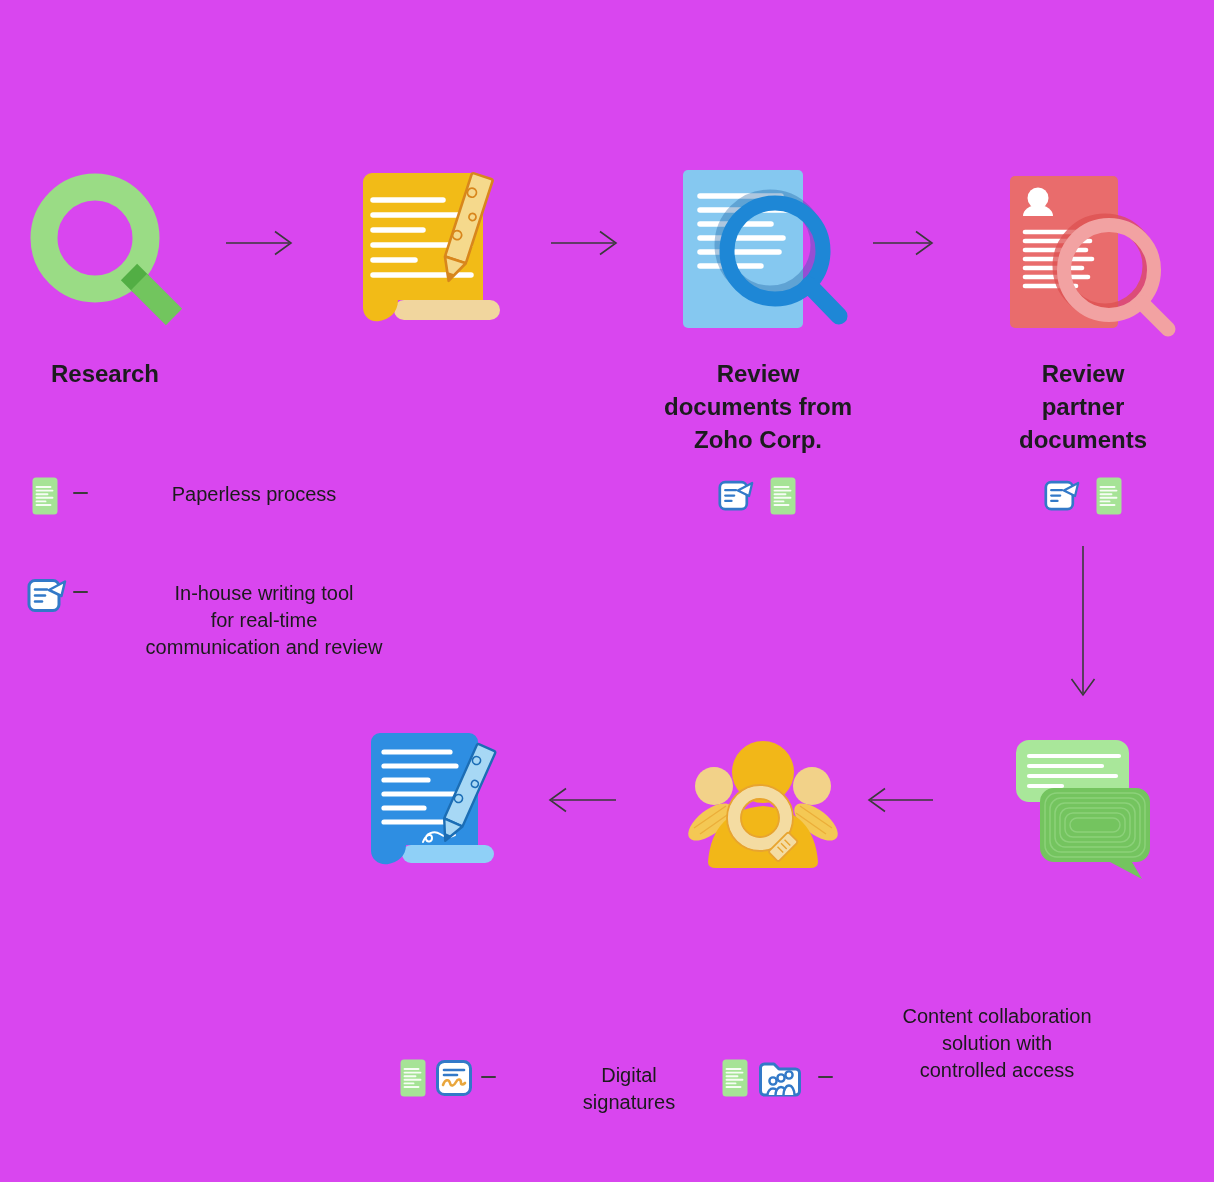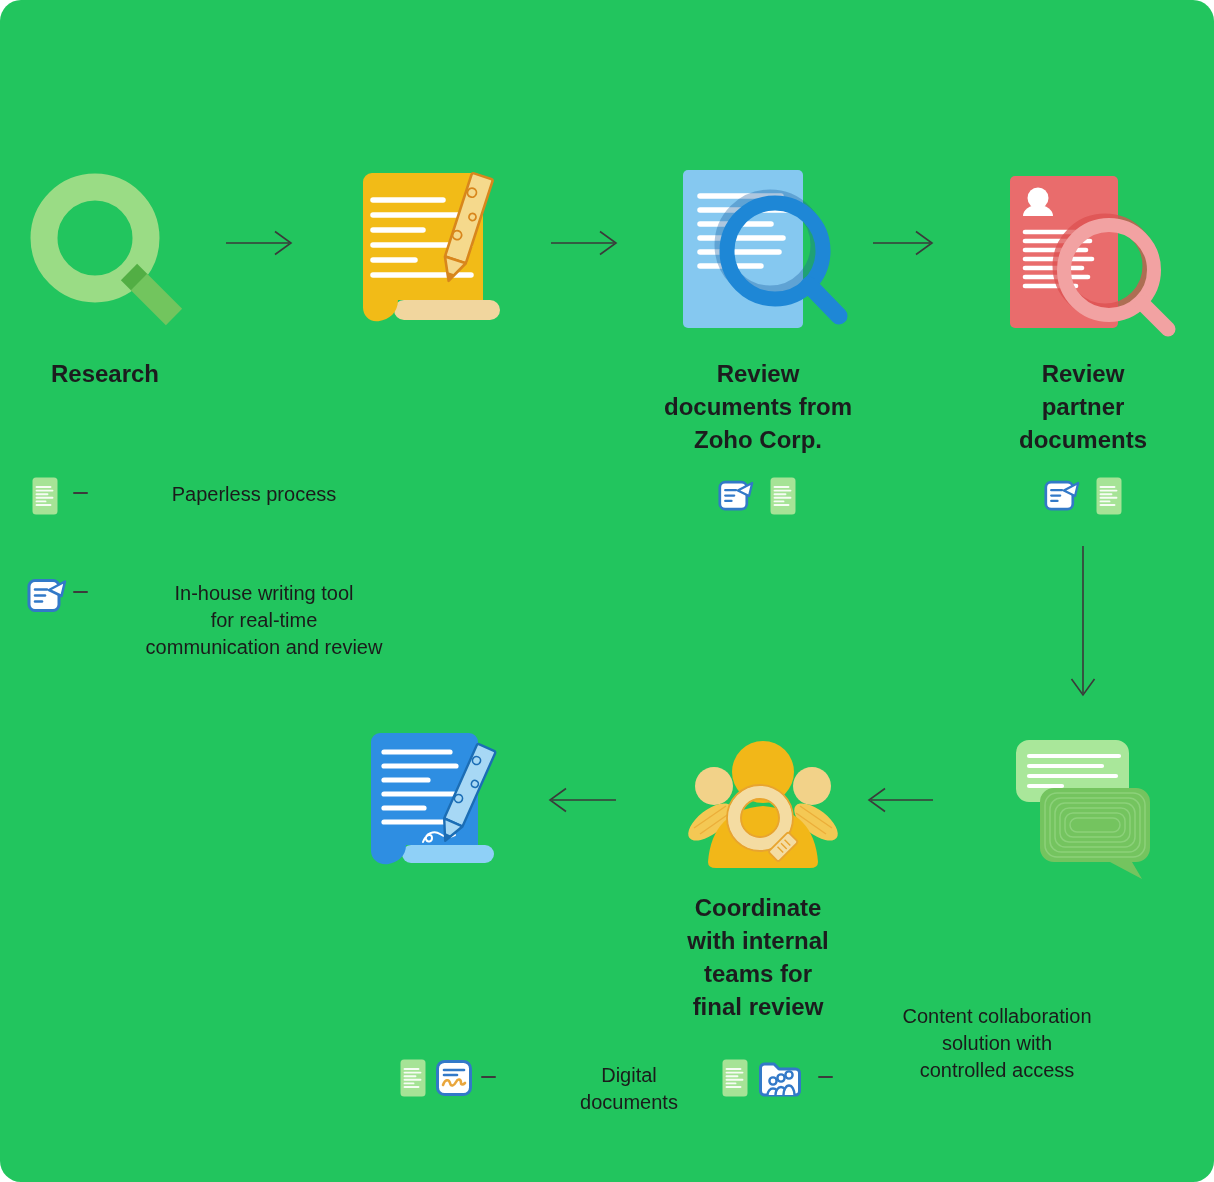--- a/index.html
+++ b/index.html
@@ -1,18 +1,18 @@
 <!DOCTYPE html>
 <html><head>
 <meta charset="utf-8">
 <style>
   html,body{margin:0;padding:0;background:#ffffff;}
   .canvas{
-    position:relative;width:1214px;height:1182px;background:#22c55e;
-    font-family:"Liberation Sans",sans-serif;overflow:hidden;border-radius:21px;
+    position:relative;width:1214px;height:1182px;background:#d946ef;
+    font-family:"Liberation Sans",sans-serif;overflow:hidden;
   }
   .abs{position:absolute;}
   .step-label{
     position:absolute;font-weight:700;font-size:24px;line-height:33px;
     color:#1c1c1e;text-align:center;white-space:pre-line;
   }
   .legend-text{
     position:absolute;font-weight:400;font-size:20px;line-height:27px;
     color:#1b1b1b;text-align:center;white-space:pre-line;
   }
@@ -200,24 +200,20 @@
     </g>
   </svg>
 
   <div class="step-label" style="left:-5px;top:357px;width:220px">Research</div>
   <div class="step-label" style="left:628px;top:357px;width:260px">Review
 documents from
 Zoho Corp.</div>
   <div class="step-label" style="left:963px;top:357px;width:240px">Review
 partner
 documents</div>
-  <div class="step-label" style="left:638px;top:891px;width:240px">Coordinate
-with internal
-teams for
-final review</div>
 
   <svg class="abs" style="left:718px;top:478px" width="36" height="36" viewBox="0 0 40 40">
       <use href="#sym-writer"></use>
     </svg>
   <svg class="abs" style="left:770px;top:477px" width="26" height="38" viewBox="0 0 26 38">
       <use href="#sym-paperless"></use>
     </svg>
 
   <svg class="abs" style="left:1044px;top:478px" width="36" height="36" viewBox="0 0 40 40">
       <use href="#sym-writer"></use>
@@ -266,21 +262,21 @@
 communication and review</div>
 
   <svg class="abs" style="left:400px;top:1059px" width="26" height="38" viewBox="0 0 26 38">
       <use href="#sym-paperless"></use>
     </svg>
   <svg class="abs" style="left:434px;top:1058px" width="40" height="40" viewBox="0 0 40 40">
       <use href="#sym-signature"></use>
     </svg>
   <div class="dash" style="left:481px;top:1076px"></div>
   <div class="legend-text" style="left:509px;top:1062px;width:240px">Digital
-documents</div>
+signatures</div>
 
   <svg class="abs" style="left:722px;top:1059px" width="26" height="38" viewBox="0 0 26 38">
       <use href="#sym-paperless"></use>
     </svg>
   <svg class="abs" style="left:756px;top:1058px" width="48" height="40" viewBox="0 0 48 40">
       <use href="#sym-folder"></use>
     </svg>
   <div class="dash" style="left:818px;top:1076px"></div>
   <div class="legend-text" style="left:847px;top:1003px;width:300px">Content collaboration
 solution with

